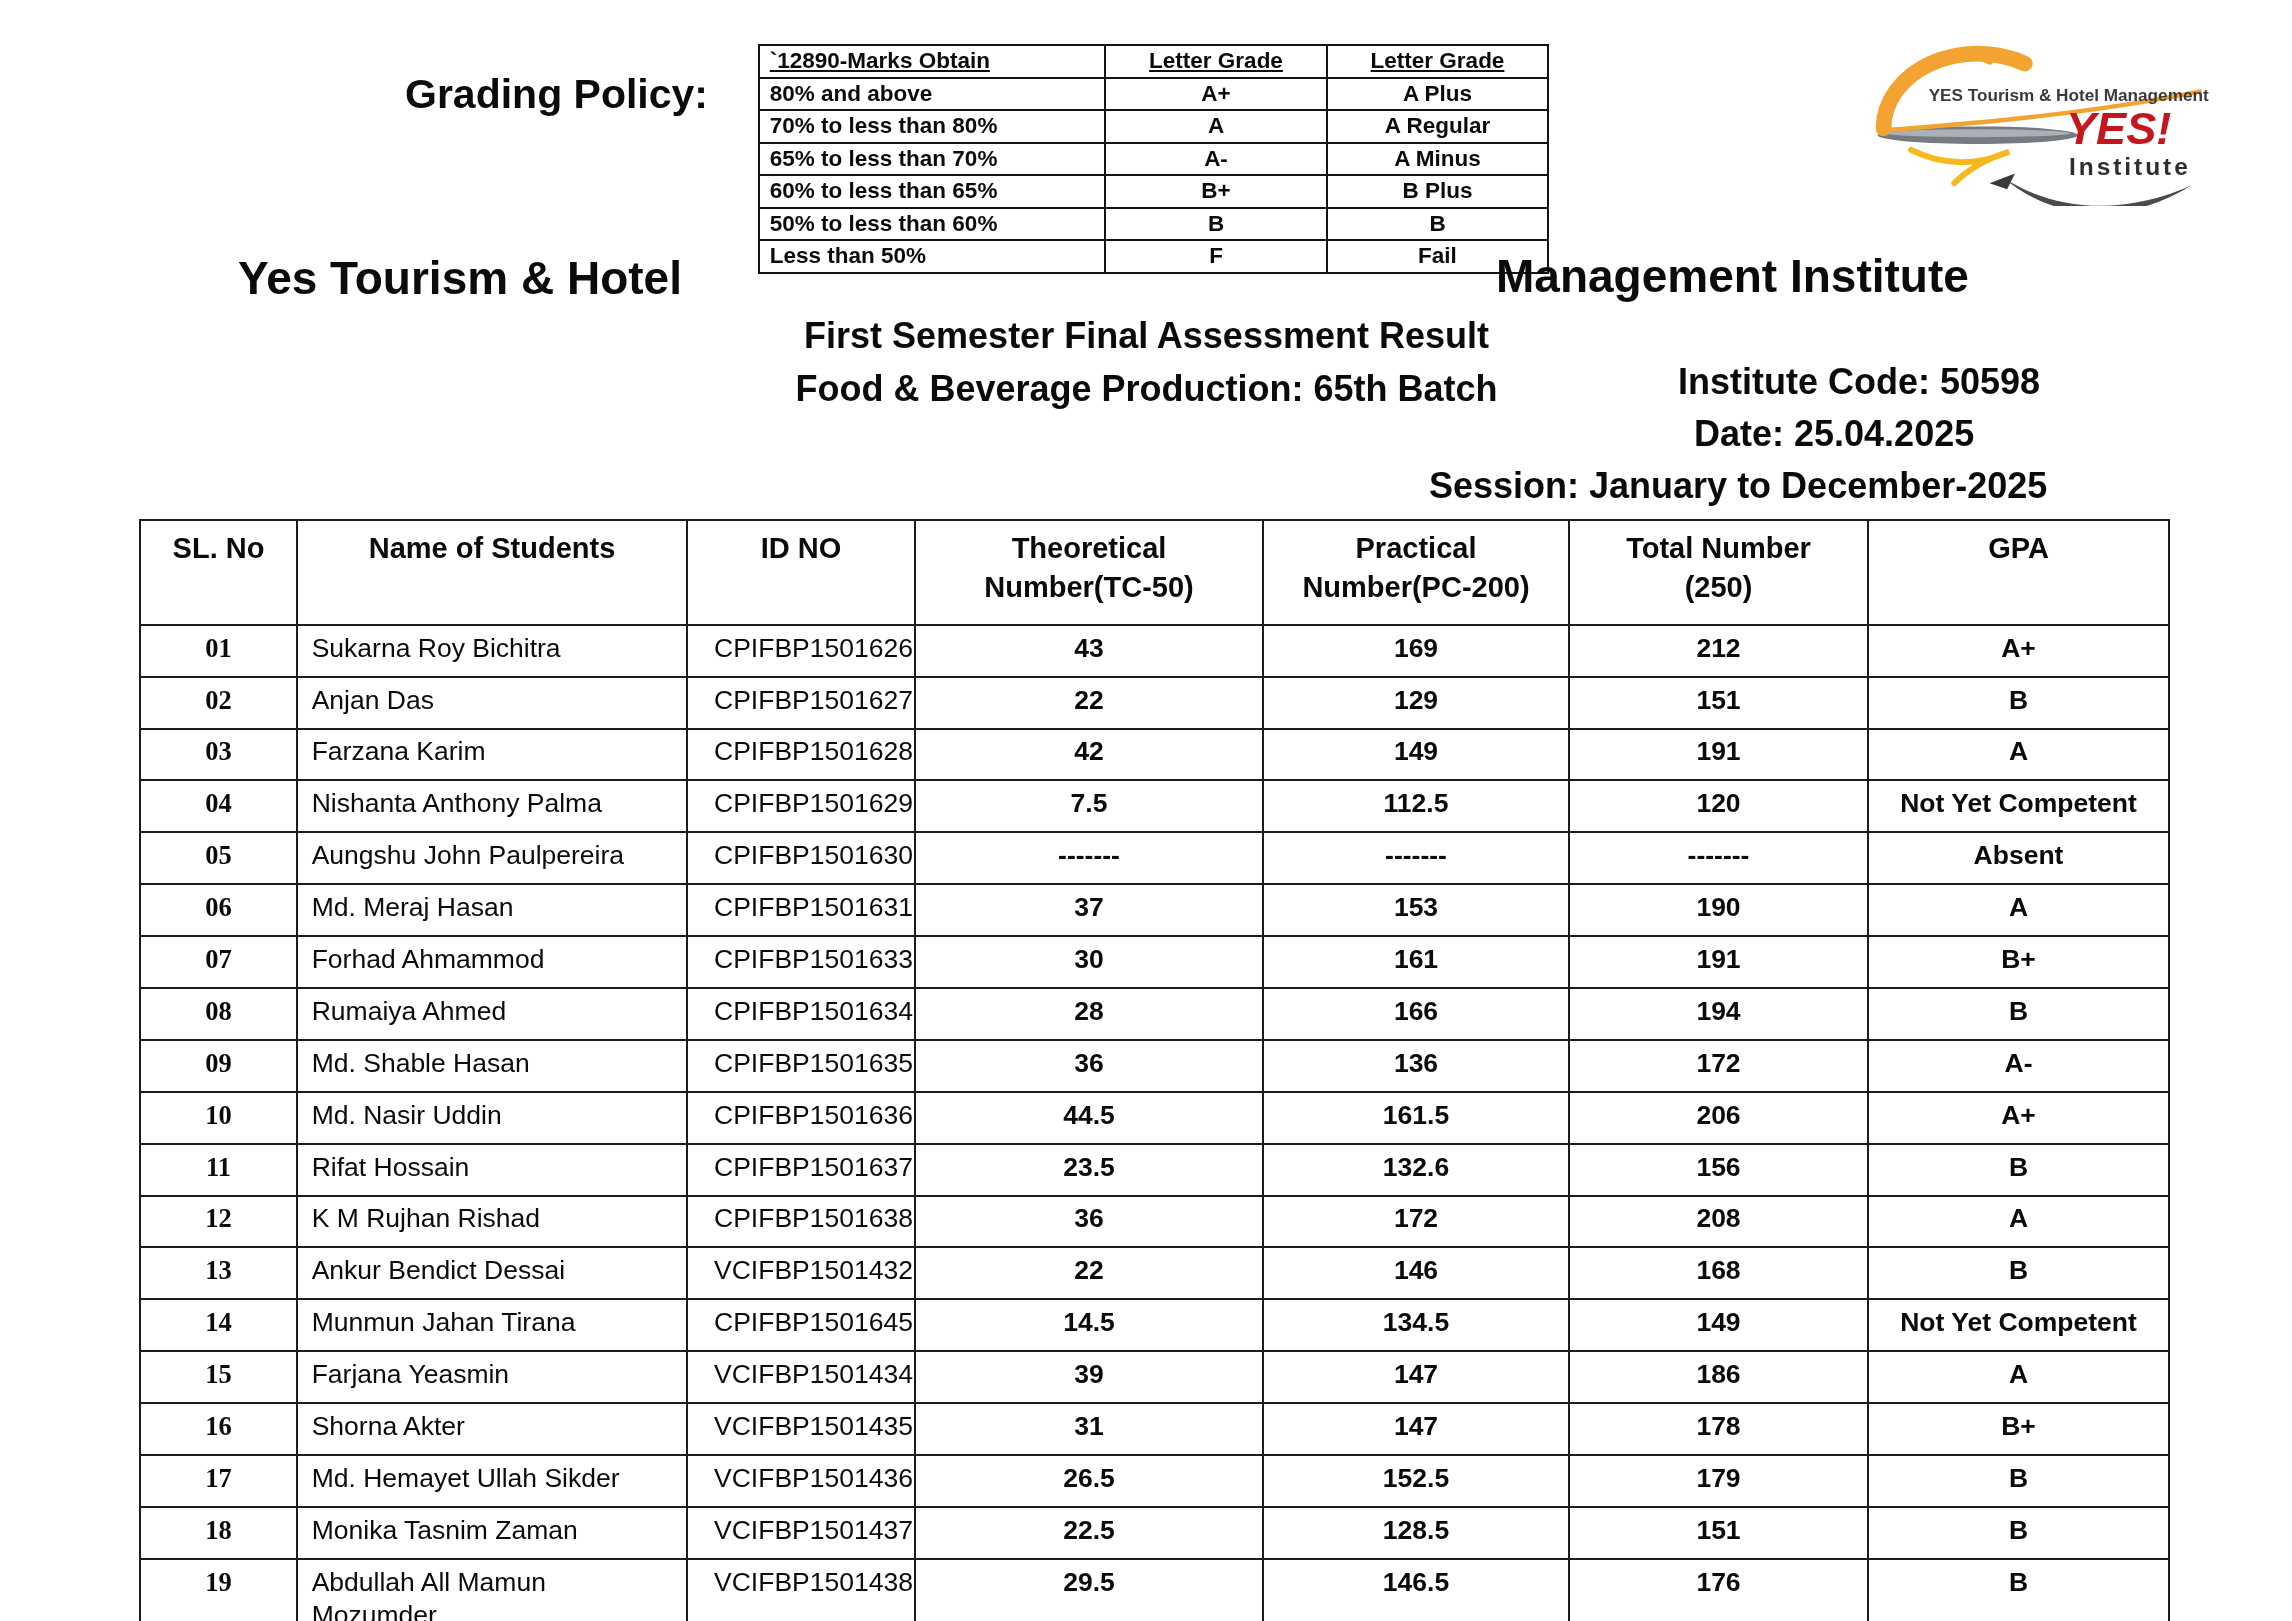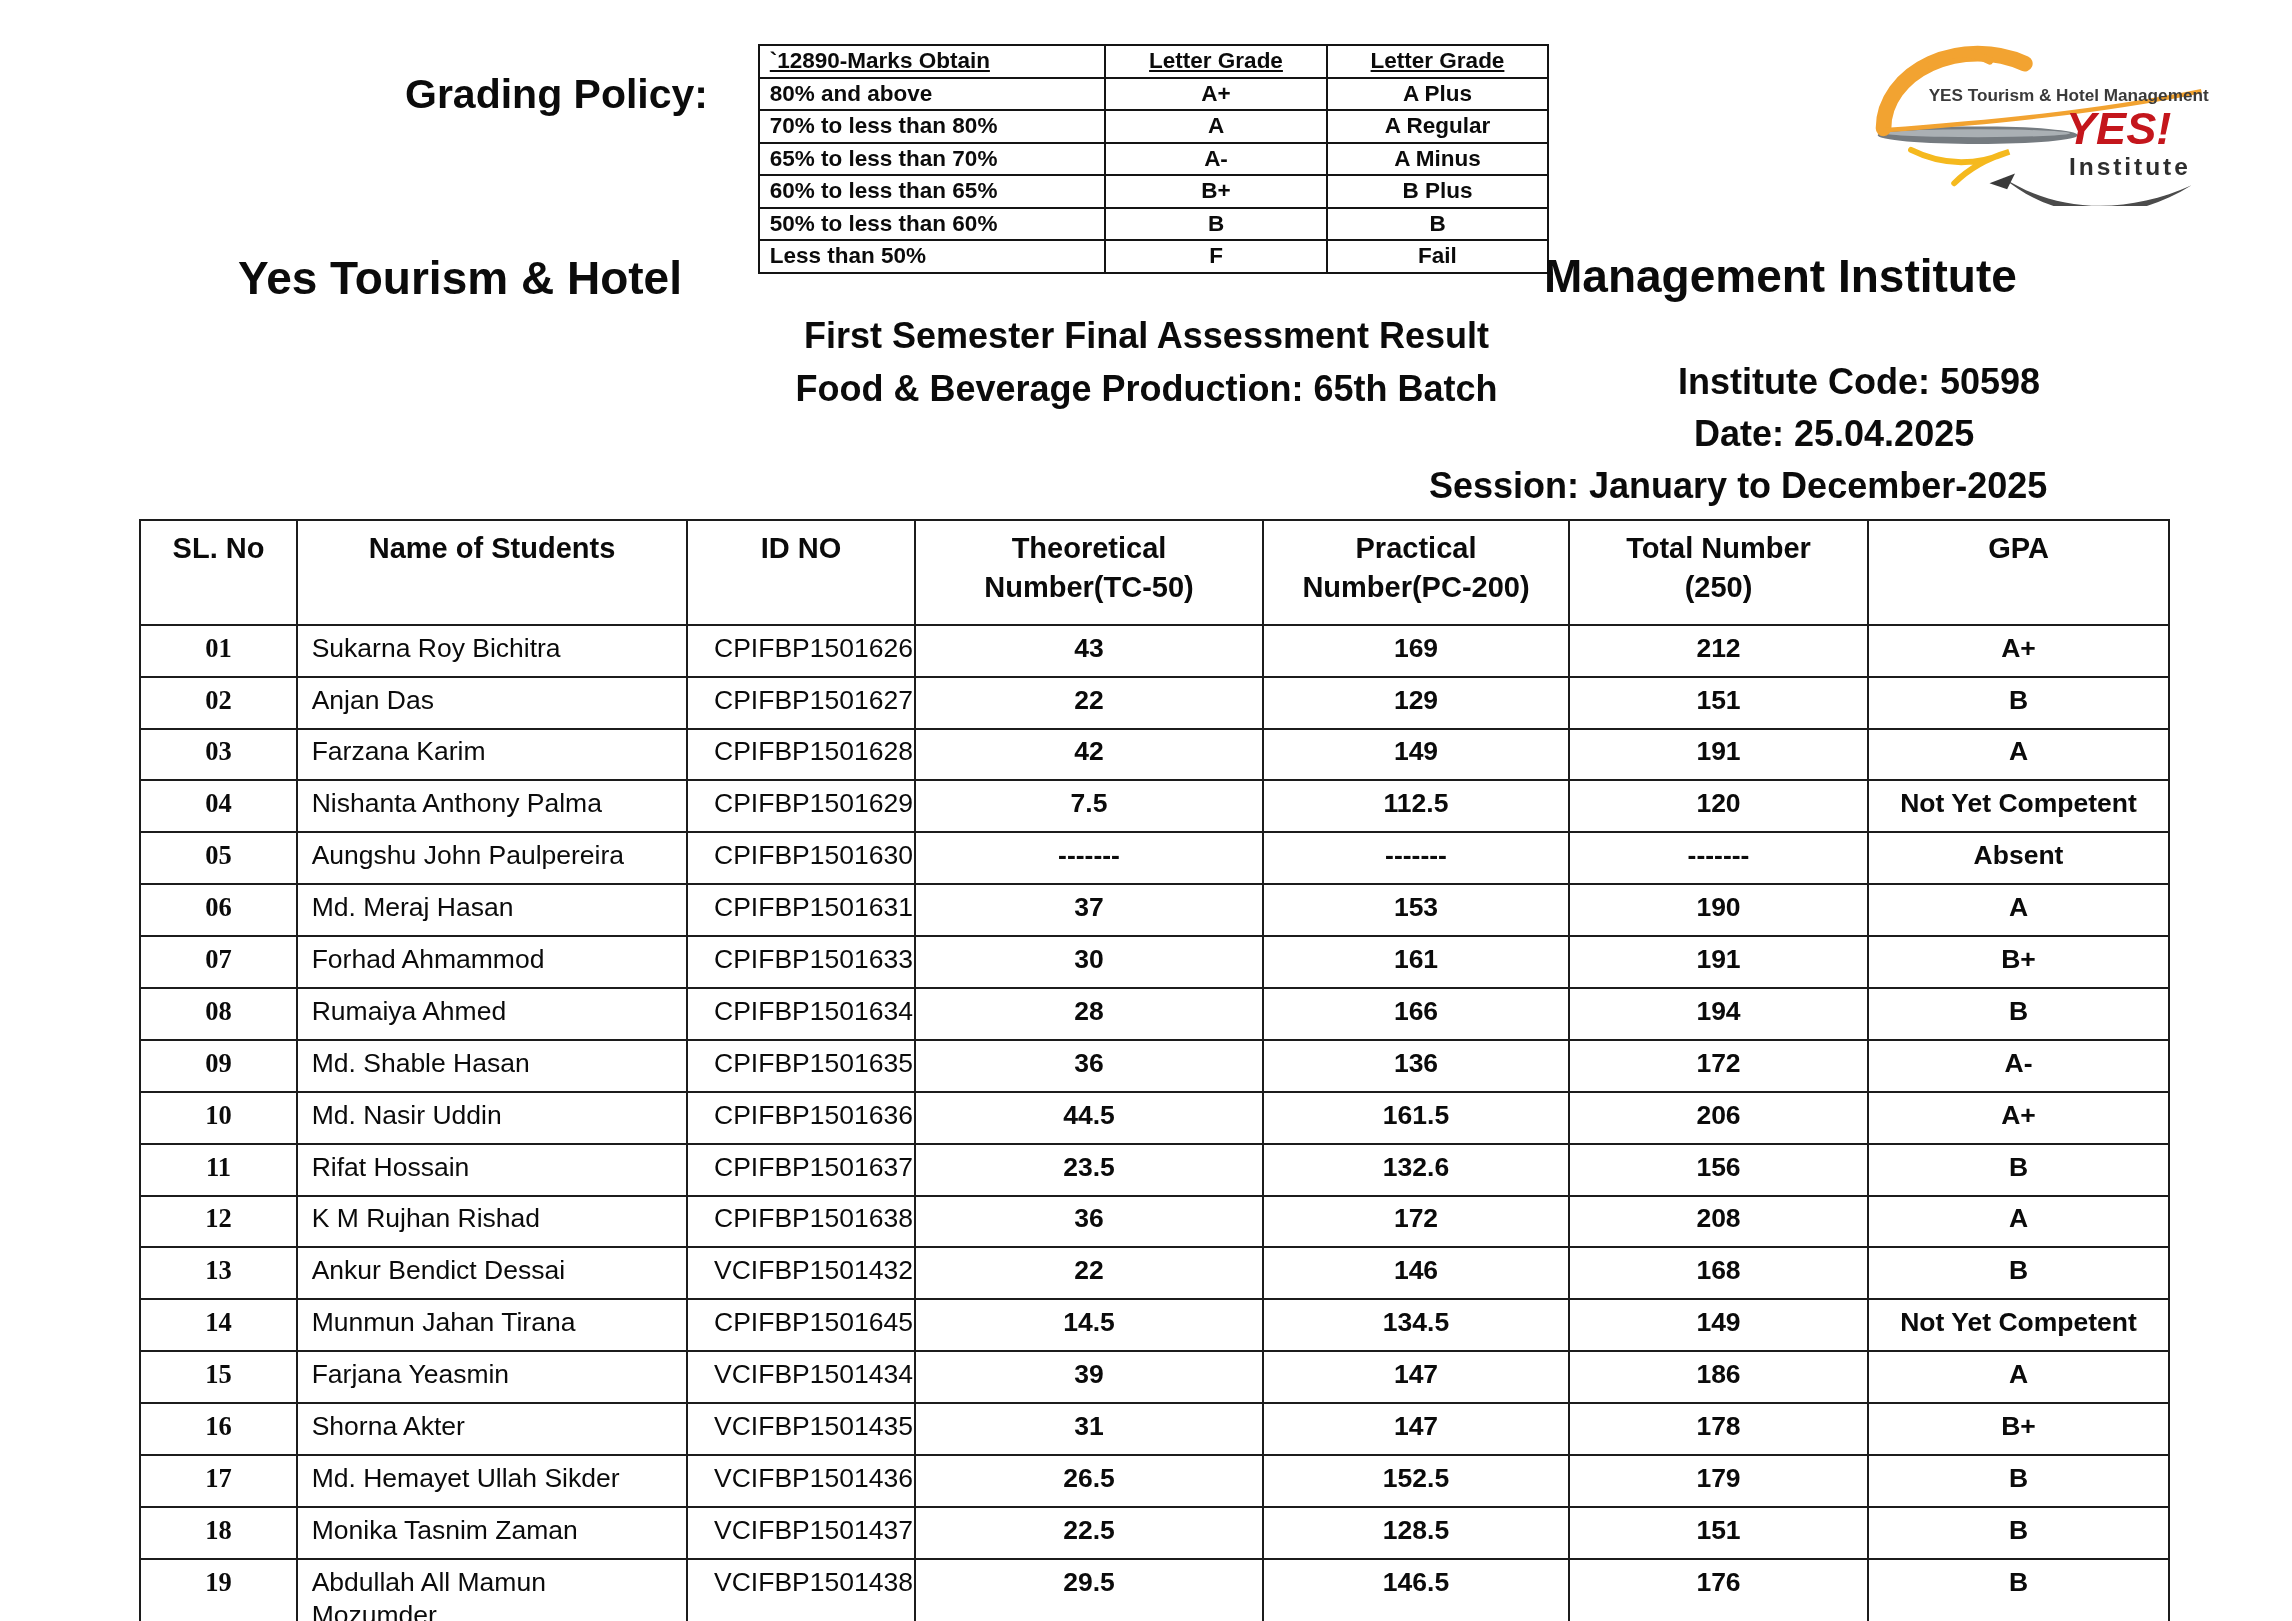--- a/index.html
+++ b/index.html
@@ -15,21 +15,21 @@
   table.gp th{text-decoration:underline;text-align:center;}
   table.gp th.first{text-align:left;padding-left:9.8px;}
   table.gp td.range{text-align:left;padding-left:9.8px;border-radius:10px;}
   table.gp td{text-align:center;}
 
   
   .logo{position:absolute;left:1860px;top:34px;width:363px;height:172px;}
 
   
   .title-left{position:absolute;left:238px;top:251px;font-size:46px;font-weight:bold;}
-  .title-right{position:absolute;left:1544px;top:249px;font-size:46px;font-weight:bold;}
+  .title-right{position:absolute;left:1496px;top:249px;font-size:46px;font-weight:bold;}
   .subtitle-wrap{position:absolute;left:627px;top:309px;width:1039px;text-align:center;}
   .subtitle{font-size:36px;font-weight:bold;line-height:53px;}
   .meta-code{position:absolute;left:1678px;top:361px;font-size:36px;font-weight:bold;}
   .meta-date{position:absolute;left:1682px;top:413px;font-size:36px;font-weight:bold;margin-left:12px;}
   .meta-session{position:absolute;left:1429px;top:465px;font-size:36px;font-weight:bold;}
 
   
   table.res{position:absolute;left:139px;top:519px;width:2029px;border-collapse:collapse;
             table-layout:fixed;border:2.9px solid #141414;}
   table.res th,table.res td{border:2px solid #1c1c1c;vertical-align:top;overflow:hidden;}

